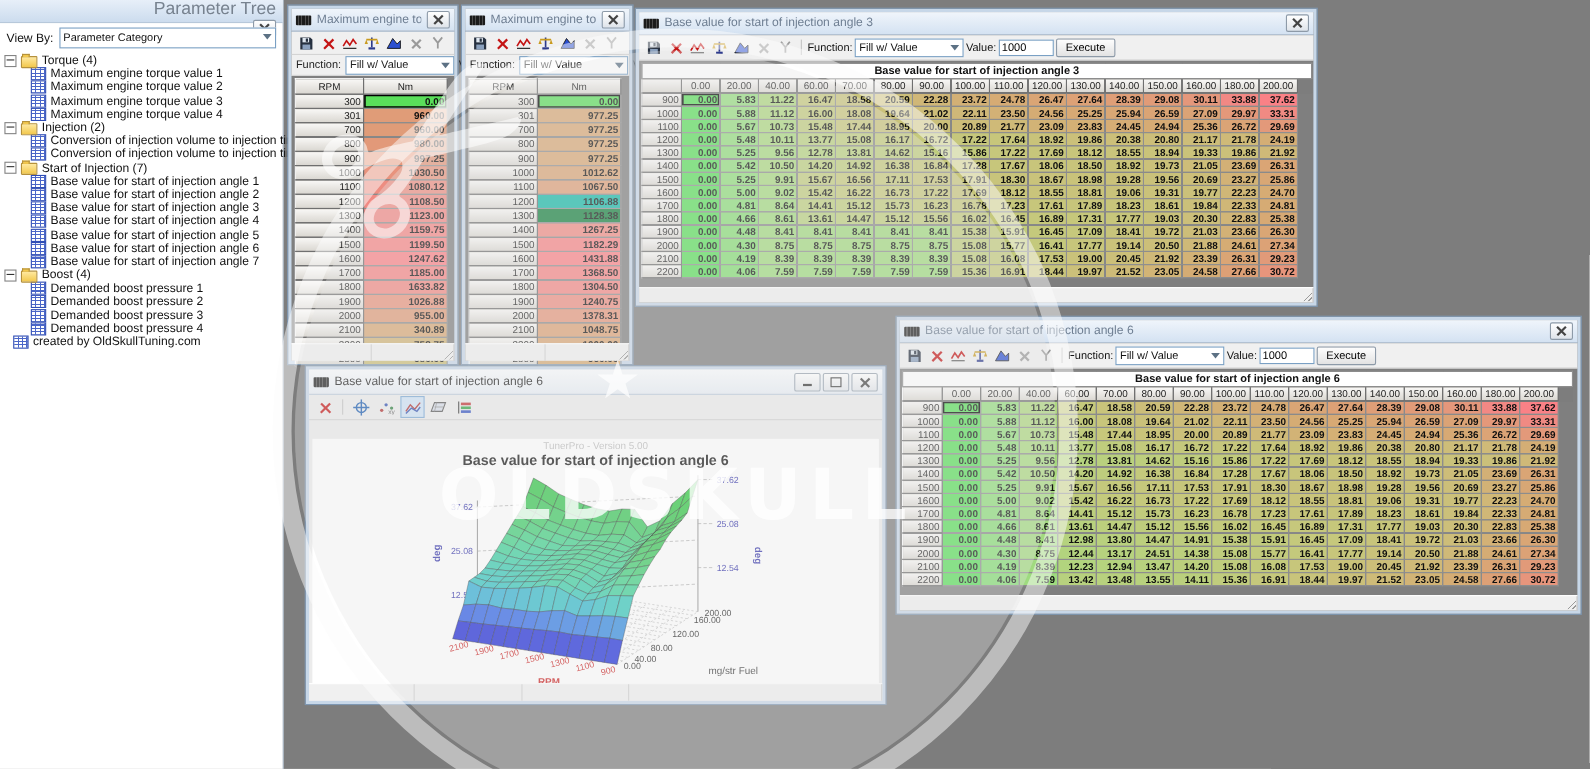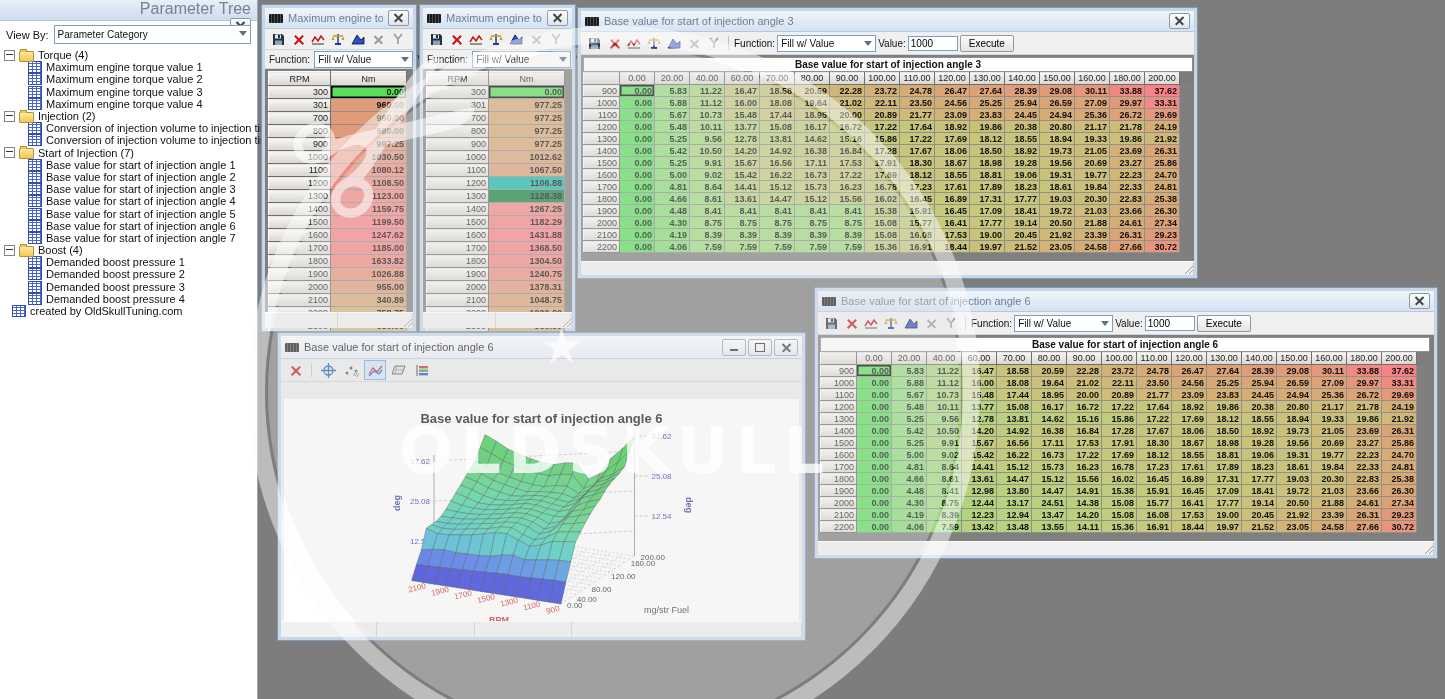--- a/index.html
+++ b/index.html
@@ -1357,20 +1357,21 @@
       <span class="tbtn">
           <svg width="15" height="13">
             <line x1="2" y1="1" x2="2" y2="12" stroke="#333"></line>
             <rect x="4" y="2" width="9" height="2.4" fill="#c03030"></rect>
             <rect x="4" y="5.5" width="9" height="2.4" fill="#30a040"></rect>
             <rect x="4" y="9" width="9" height="2.4" fill="#3050c0"></rect>
           </svg>
         </span>
     </div>
     <div id="chart-area">
+      <div id="version-text">TunerPro - Version 5.00</div>
       <div id="chart-title">Base value for start of injection angle 6</div>
       <svg id="surface-svg" width="470" height="232" viewBox="0 0 470 232">
           <line x1="247" y1="205" x2="97.5" y2="181.6" stroke="#b5b5b5" stroke-width="0.6" stroke-dasharray="2,2"></line>
           <line x1="251.9" y1="201.8" x2="102.4" y2="178.4" stroke="#b5b5b5" stroke-width="0.6" stroke-dasharray="2,2"></line>
           <line x1="256.8" y1="198.6" x2="107.3" y2="175.2" stroke="#b5b5b5" stroke-width="0.6" stroke-dasharray="2,2"></line>
           <line x1="261.7" y1="195.4" x2="112.2" y2="172" stroke="#b5b5b5" stroke-width="0.6" stroke-dasharray="2,2"></line>
           <line x1="266.6" y1="192.2" x2="117.1" y2="168.79999999999998" stroke="#b5b5b5" stroke-width="0.6" stroke-dasharray="2,2"></line>
           <line x1="271.5" y1="189" x2="122" y2="165.6" stroke="#b5b5b5" stroke-width="0.6" stroke-dasharray="2,2"></line>
           <line x1="276.4" y1="185.8" x2="126.9" y2="162.39999999999998" stroke="#b5b5b5" stroke-width="0.6" stroke-dasharray="2,2"></line>
           <line x1="281.3" y1="182.6" x2="131.8" y2="159.2" stroke="#b5b5b5" stroke-width="0.6" stroke-dasharray="2,2"></line>

